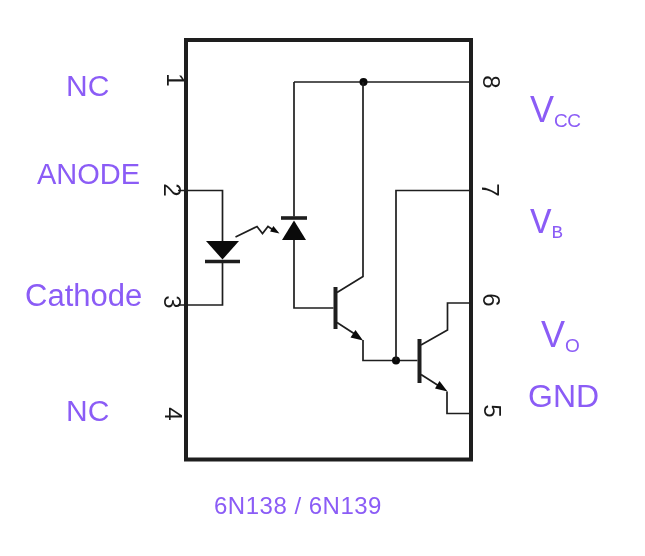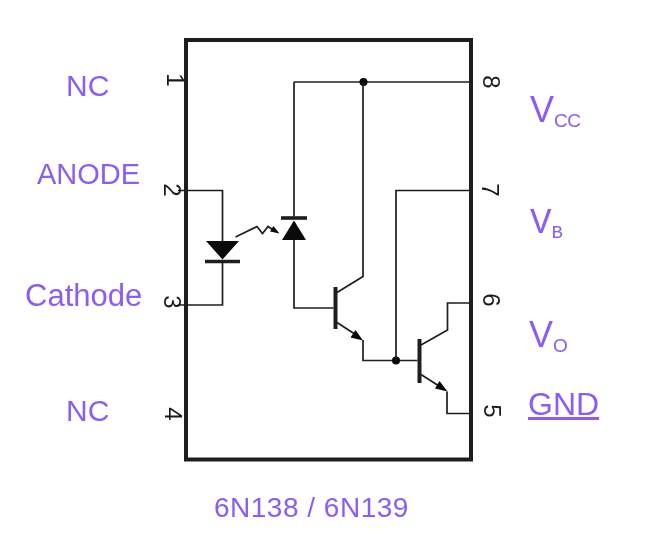--- a/index.html
+++ b/index.html
@@ -22,21 +22,21 @@
   .lbl-anode { font-size: 29px; }
   .lbl-cath  { font-size: 31px; }
   .vlab      { font-size: 36px; margin-top: 35px; }
   .vlab .sub {
     font-size: 19px;
     position: relative;
     top: 5px;
     letter-spacing: -0.5px;
   }
   .gnd       { font-size: 32px; }
-  .title     { font-size: 28px; letter-spacing: 0.5px; }
+  .title     { font-size: 24px; letter-spacing: 0.5px; }
   .pnum {
     position: absolute;
     width: 30px;
     height: 30px;
     line-height: 30px;
     text-align: center;
     font-size: 24px;
     color: #1a1a1a;
     transform: rotate(90deg);
   }
@@ -88,24 +88,24 @@
   <div class="lbl lbl-anode" style="left:37px; top:160px;">ANODE</div>
   <div class="lbl lbl-cath" style="left:25px; top:280px;">Cathode</div>
   <div class="lbl lbl-left" style="left:66px; top:396px;">NC</div>
 
   <div class="lbl vlab" style="left:530px; top:57px;">
     <span>V</span><span class="sub">CC</span>
   </div>
   <div class="lbl vlab" style="left:530px; top:171px;font-family:Liberation Mono, monospace;">
     <span>V</span><span class="sub">B</span>
   </div>
-  <div class="lbl vlab" style="left:529px; top:282px;">
+  <div class="lbl vlab" style="left:541px; top:282px;">
     <span>V</span><span class="sub">O</span>
   </div>
-  <div class="lbl gnd" style="left:528px; top:388px;text-decoration:underline;">GND</div>
+  <div class="lbl gnd" style="left:528px; top:380px;">GND</div>
 
   <div class="pnum" style="left:160px; top:65px;">1</div>
   <div class="pnum" style="left:157px; top:175px;">2</div>
   <div class="pnum" style="left:157px; top:287px;">3</div>
   <div class="pnum" style="left:158px; top:399px;">4</div>
 
   <div class="pnum" style="left:476px; top:67px;">8</div>
   <div class="pnum" style="left:475px; top:175px;">7</div>
   <div class="pnum" style="left:476px; top:285px;">6</div>
   <div class="pnum" style="left:477px; top:396px;">5</div>

